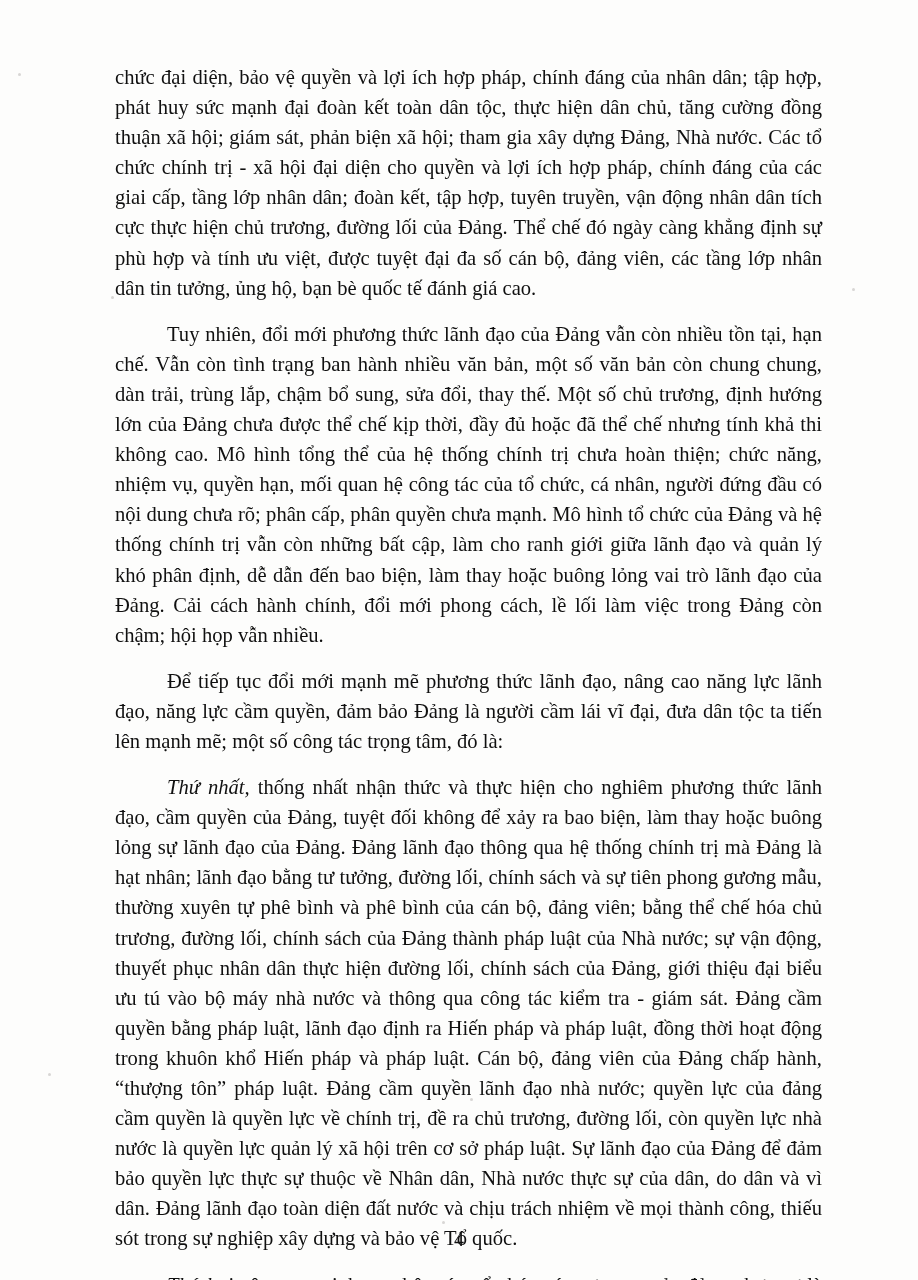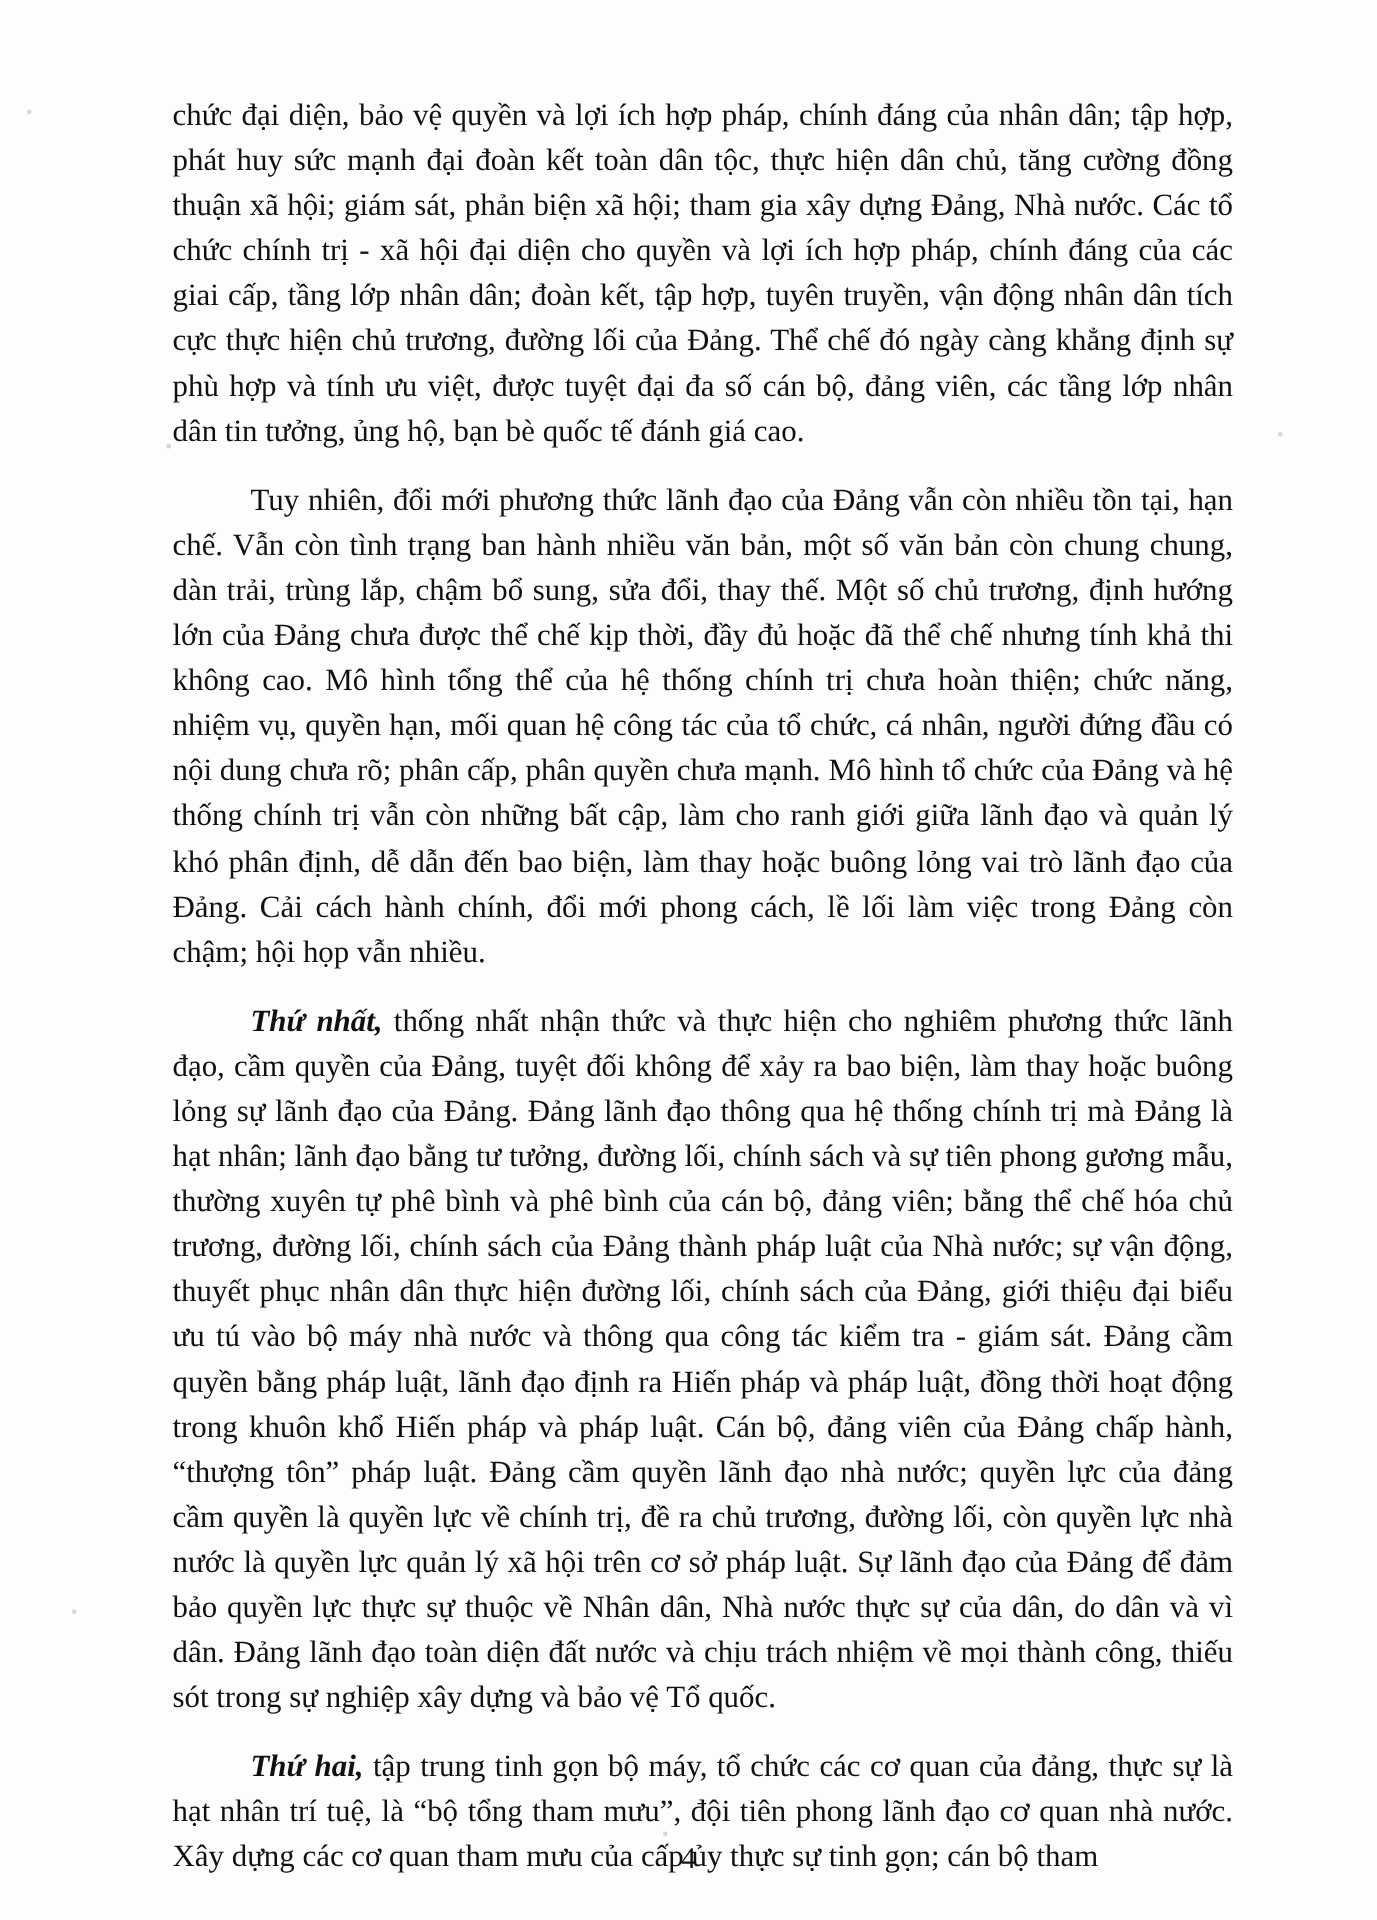--- a/index.html
+++ b/index.html
@@ -43,21 +43,21 @@
     text-indent: 52px;
     text-align: justify;
   }
   p.para.noindent {
     text-indent: 0;
   }
   p.para + p.para {
     margin-top: 16px;
   }
   .lead {
-    font-weight: bold;
+    font-weight: normal;
     font-style: italic;
   }
   .page-number {
     position: absolute;
     left: 0;
     right: 0;
     top: 1228px;
     text-align: center;
     font-size: 20px;
     color: #121212;
@@ -75,20 +75,21 @@
   <span class="speck" style="left:48px;  top:1073px;width:3px; height:3px;"></span>
   <span class="speck" style="left:470px; top:1098px;width:3px; height:3px;"></span>
   <span class="speck" style="left:442px; top:1221px;width:3px; height:3px;"></span>
 
   <div class="content">
 
     <p class="para noindent"><span>chức đại diện, bảo vệ quyền và lợi ích hợp pháp, chính đáng của nhân dân; tập hợp, phát huy sức mạnh đại đoàn kết toàn dân tộc, thực hiện dân chủ, tăng cường đồng thuận xã hội; giám sát, phản biện xã hội; tham gia xây dựng Đảng, Nhà nước. Các tổ chức chính trị - xã hội đại diện cho quyền và lợi ích hợp pháp, chính đáng của các giai cấp, tầng lớp nhân dân; đoàn kết, tập hợp, tuyên truyền, vận động nhân dân tích cực thực hiện chủ trương, đường lối của Đảng. Thể chế đó ngày càng khẳng định sự phù hợp và tính ưu việt, được tuyệt đại đa số cán bộ, đảng viên, các tầng lớp nhân dân tin tưởng, ủng hộ, bạn bè quốc tế đánh giá cao.</span></p>
 
     <p class="para"><span>Tuy nhiên, đổi mới phương thức lãnh đạo của Đảng vẫn còn nhiều tồn tại, hạn chế. Vẫn còn tình trạng ban hành nhiều văn bản, một số văn bản còn chung chung, dàn trải, trùng lắp, chậm bổ sung, sửa đổi, thay thế. Một số chủ trương, định hướng lớn của Đảng chưa được thể chế kịp thời, đầy đủ hoặc đã thể chế nhưng tính khả thi không cao. Mô hình tổng thể của hệ thống chính trị chưa hoàn thiện; chức năng, nhiệm vụ, quyền hạn, mối quan hệ công tác của tổ chức, cá nhân, người đứng đầu có nội dung chưa rõ; phân cấp, phân quyền chưa mạnh. Mô hình tổ chức của Đảng và hệ thống chính trị vẫn còn những bất cập, làm cho ranh giới giữa lãnh đạo và quản lý khó phân định, dễ dẫn đến bao biện, làm thay hoặc buông lỏng vai trò lãnh đạo của Đảng. Cải cách hành chính, đổi mới phong cách, lề lối làm việc trong Đảng còn chậm; hội họp vẫn nhiều.</span></p>
 
+    <p class="para"><span>Để tiếp tục đổi mới mạnh mẽ phương thức lãnh đạo, nâng cao năng lực lãnh đạo, năng lực cầm quyền, đảm bảo Đảng là người cầm lái vĩ đại, đưa dân tộc ta tiến lên mạnh mẽ; một số công tác trọng tâm, đó là:</span></p>
 
     <p class="para"><span class="lead">Thứ nhất,</span><span> thống nhất nhận thức và thực hiện cho nghiêm phương thức lãnh đạo, cầm quyền của Đảng, tuyệt đối không để xảy ra bao biện, làm thay hoặc buông lỏng sự lãnh đạo của Đảng. Đảng lãnh đạo thông qua hệ thống chính trị mà Đảng là hạt nhân; lãnh đạo bằng tư tưởng, đường lối, chính sách và sự tiên phong gương mẫu, thường xuyên tự phê bình và phê bình của cán bộ, đảng viên; bằng thể chế hóa chủ trương, đường lối, chính sách của Đảng thành pháp luật của Nhà nước; sự vận động, thuyết phục nhân dân thực hiện đường lối, chính sách của Đảng, giới thiệu đại biểu ưu tú vào bộ máy nhà nước và thông qua công tác kiểm tra - giám sát. Đảng cầm quyền bằng pháp luật, lãnh đạo định ra Hiến pháp và pháp luật, đồng thời hoạt động trong khuôn khổ Hiến pháp và pháp luật. Cán bộ, đảng viên của Đảng chấp hành, “thượng tôn” pháp luật. Đảng cầm quyền lãnh đạo nhà nước; quyền lực của đảng cầm quyền là quyền lực về chính trị, đề ra chủ trương, đường lối, còn quyền lực nhà nước là quyền lực quản lý xã hội trên cơ sở pháp luật. Sự lãnh đạo của Đảng để đảm bảo quyền lực thực sự thuộc về Nhân dân, Nhà nước thực sự của dân, do dân và vì dân. Đảng lãnh đạo toàn diện đất nước và chịu trách nhiệm về mọi thành công, thiếu sót trong sự nghiệp xây dựng và bảo vệ Tổ quốc.</span></p>
 
     <p class="para"><span class="lead">Thứ hai,</span><span> tập trung tinh gọn bộ máy, tổ chức các cơ quan của đảng, thực sự là hạt nhân trí tuệ, là “bộ tổng tham mưu”, đội tiên phong lãnh đạo cơ quan nhà nước. Xây dựng các cơ quan tham mưu của cấp ủy thực sự tinh gọn; cán bộ tham</span></p>
 
   </div>
 
   <div class="page-number">4</div>
 
 </div>

